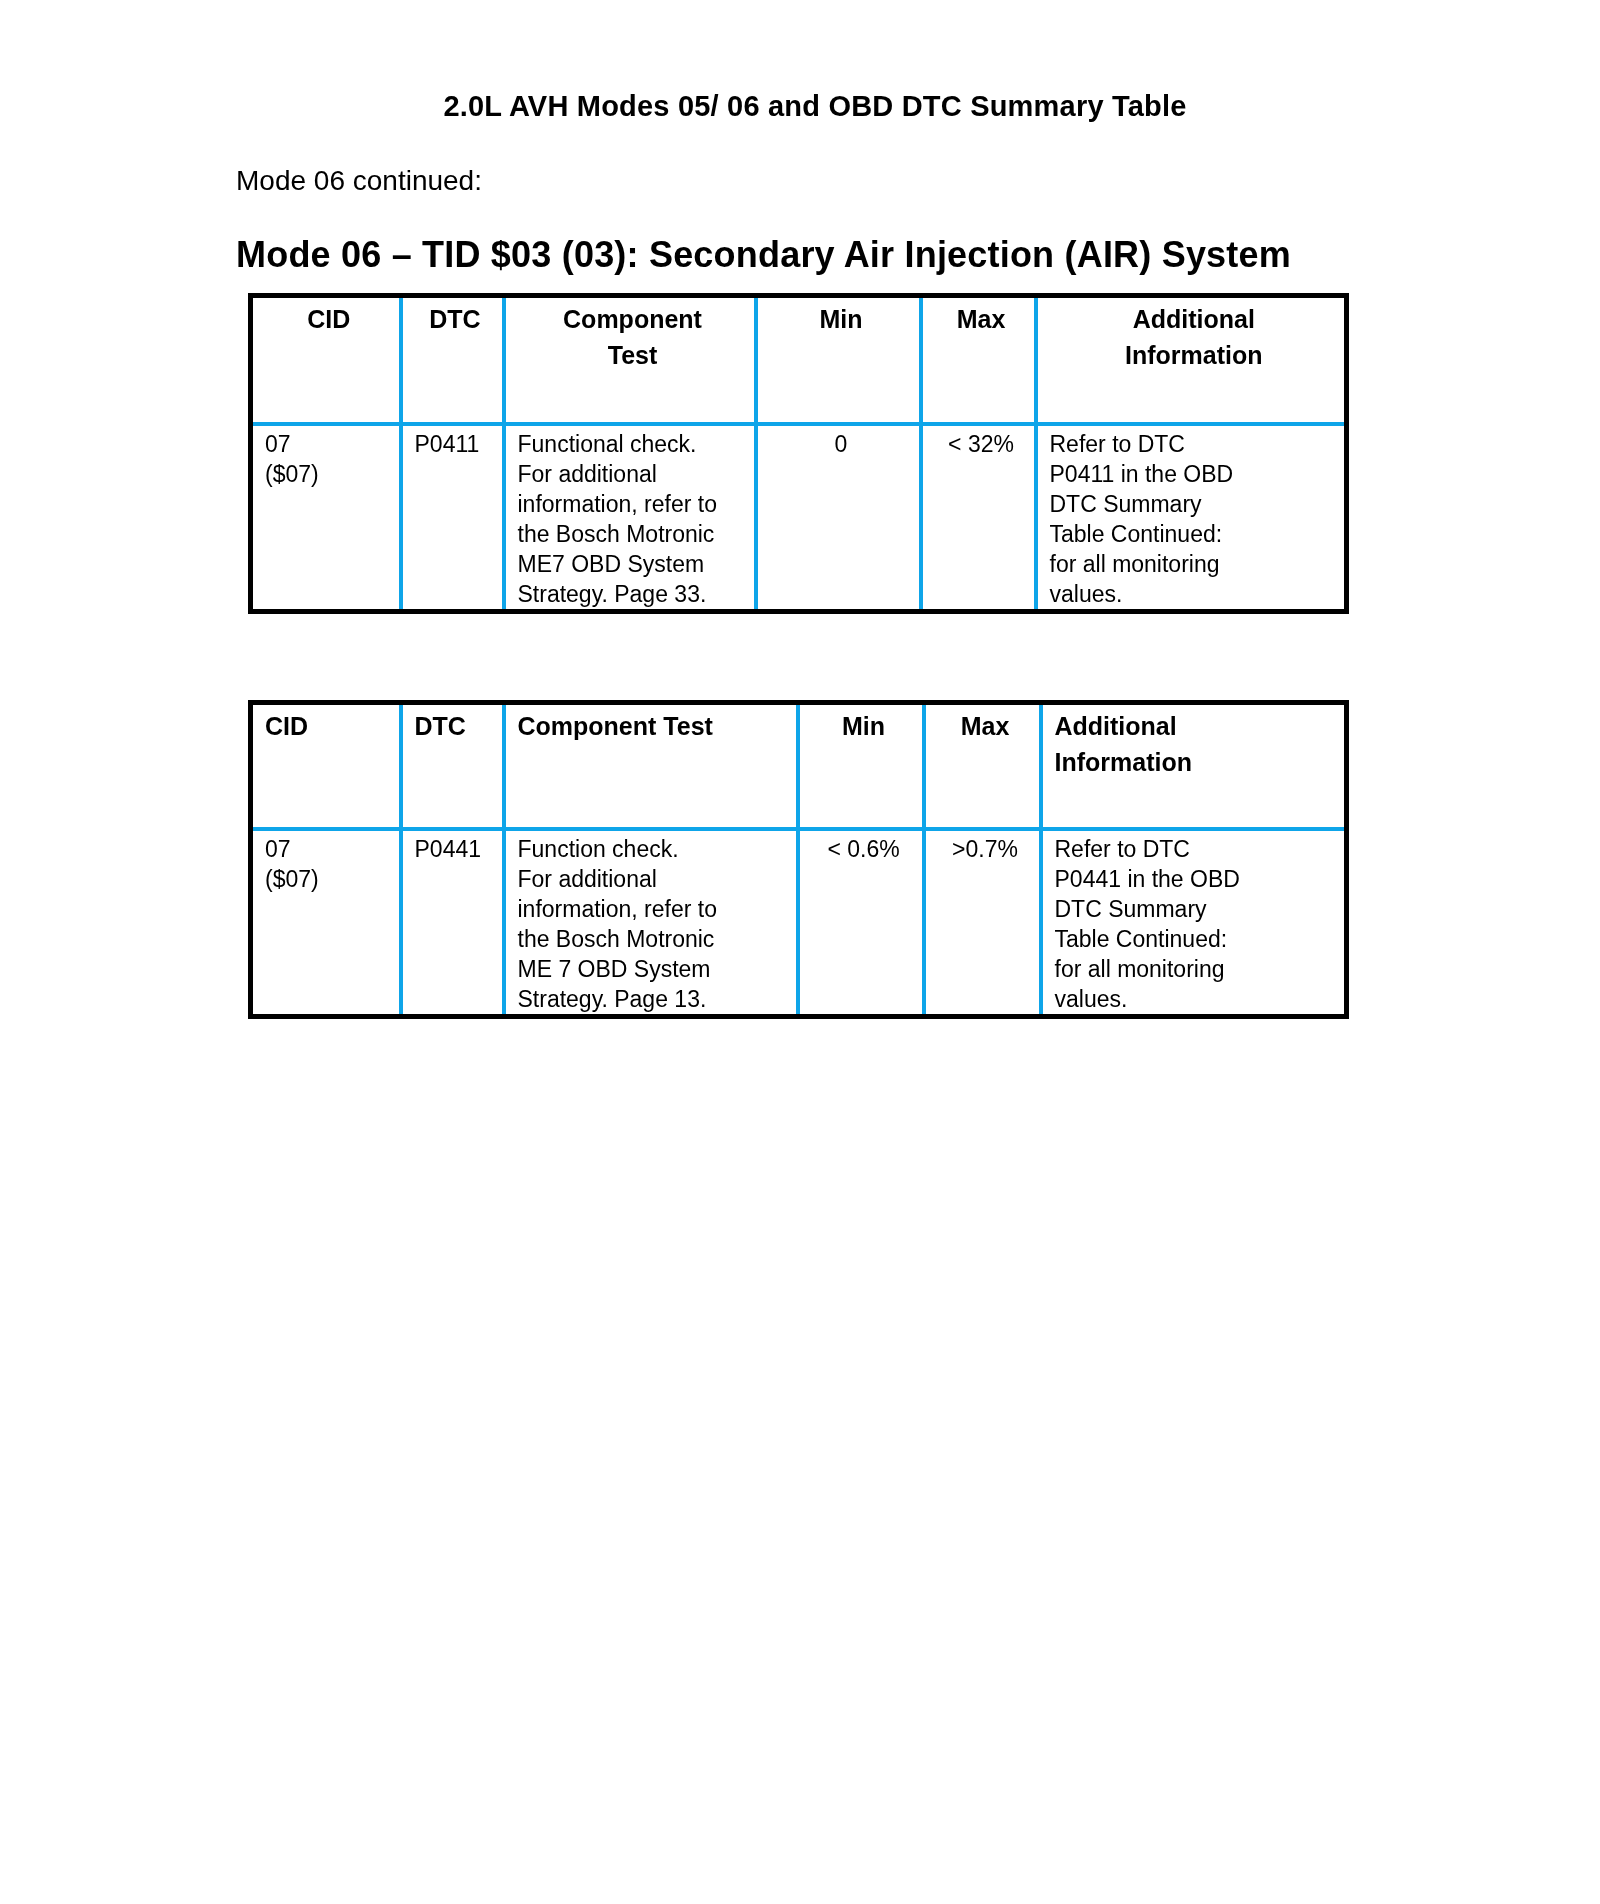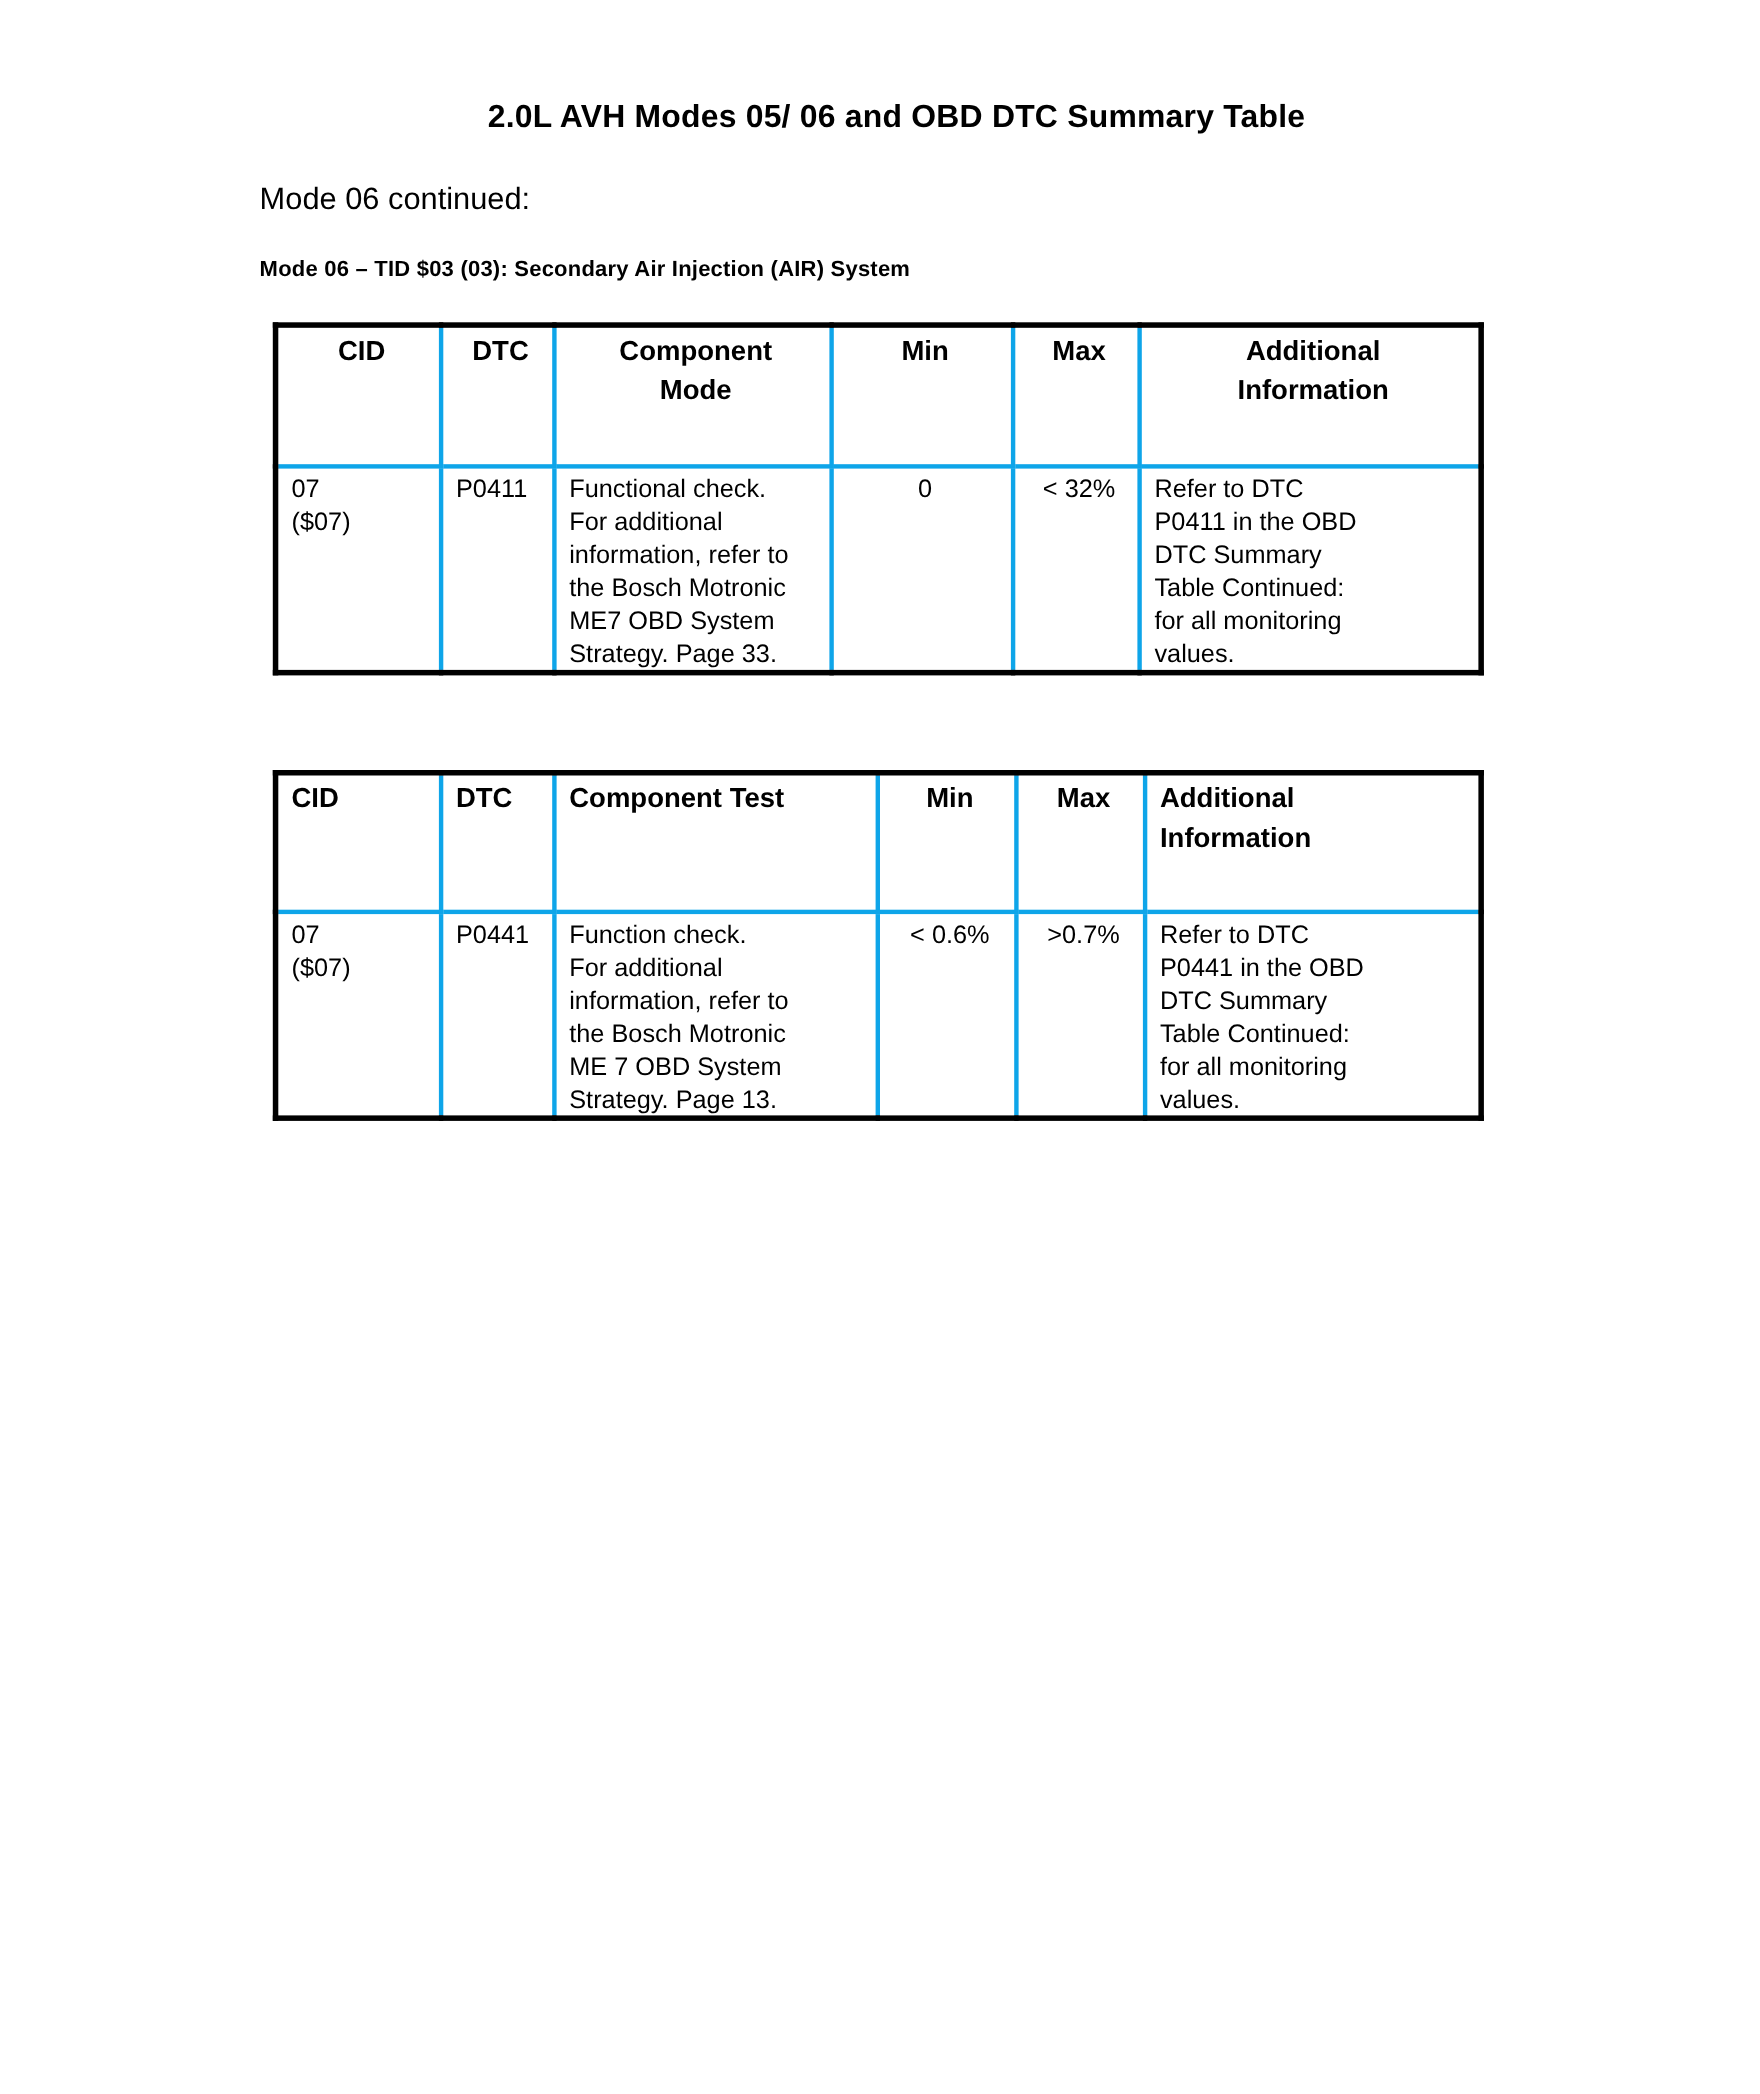--- a/index.html
+++ b/index.html
@@ -27,21 +27,21 @@
     position: absolute;
     top: 165px;
     left: 236px;
     font-size: 28px;
     font-weight: normal;
     margin: 0;
   }
   .section-heading {
     position: absolute;
     left: 236px;
-    font-size: 20px;
+    font-size: 36px;
     font-weight: bold;
     margin: 0;
     letter-spacing: 0.2px;
   }
   .heading-1 { top: 234px; }
   .heading-2 { top: 646px; }
 
   table.dtc-table {
     position: absolute;
     left: 248px;
@@ -96,21 +96,21 @@
         <col style="width:252px">
       <col style="width:165px">
         <col style="width:115px">
         <col>
     </colgroup>
     <thead>
       <tr>
         <th class="ac">CID</th>
         <th class="ac">DTC</th>
         <th class="ac">Component
-Mode</th>
+Test</th>
         <th class="ac">Min</th>
         <th class="ac">Max</th>
         <th class="ac">Additional
 Information</th>
       </tr>
     </thead>
     <tbody>
       <tr>
         <td class="al">07
 ($07)</td>

